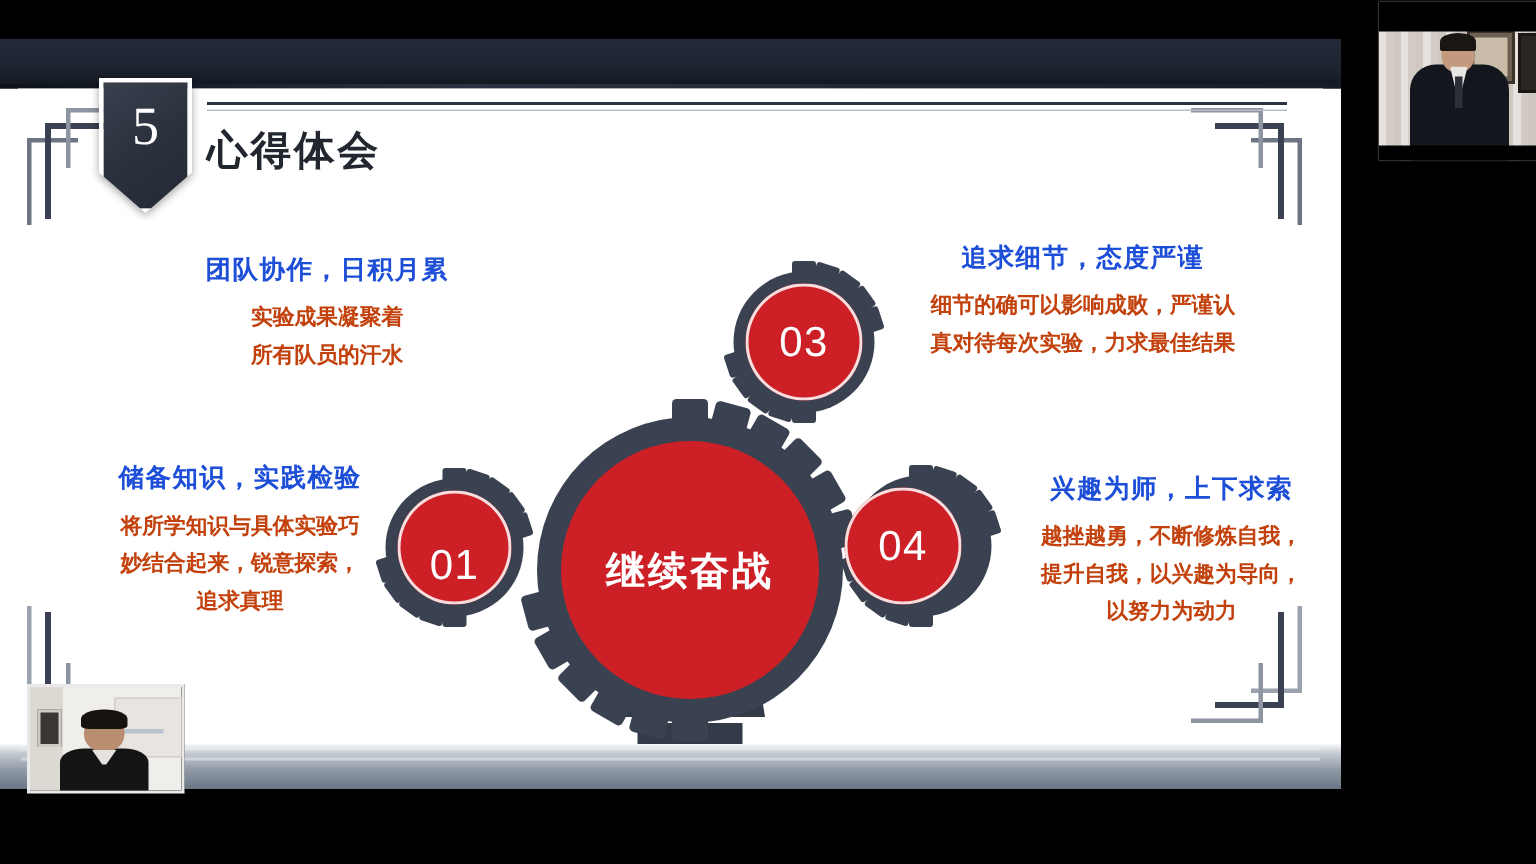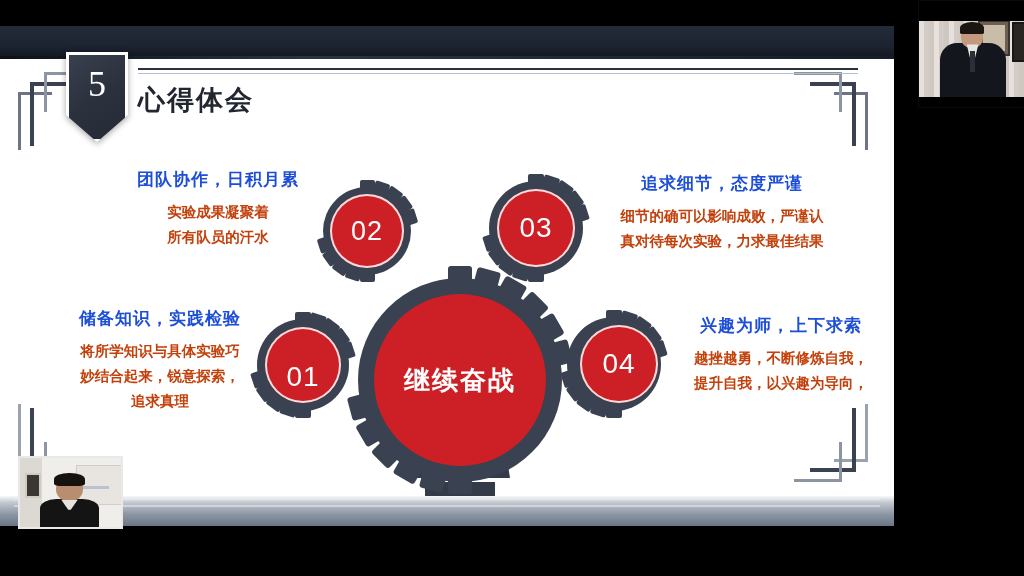--- a/index.html
+++ b/index.html
@@ -81,21 +81,21 @@
     white-space:nowrap;margin-bottom:9px;
   }
   .blk .b{
     color:#c2410c;font-weight:bold;font-size:14.5px;line-height:1.72;
     white-space:nowrap;
   }
   .blk.ta-c{text-align:center;}
 
   #blk-1{left:55px;top:281px;width:210px;}
   #blk-2{left:118px;top:142px;width:200px;}
-  #blk-3{left:602px;top:146px;width:240px;}
+  #blk-3{left:602px;top:134px;width:240px;}
   #blk-4{left:676px;top:288px;width:210px;}
 
   
   .art{position:absolute;left:240px;top:140px;width:440px;height:360px;}
 
   .gear{position:absolute;}
   .gear .teeth{position:absolute;inset:0;}
   .gear .teeth i{
     position:absolute;left:50%;top:50%;background:#3a4150;
     transform-origin:50% 50%;
@@ -229,20 +229,21 @@
       <div class="h">储备知识，实践检验</div>
       <div class="b">将所学知识与具体实验巧</div>
       <div class="b">妙结合起来，锐意探索，</div>
       <div class="b">追求真理</div>
     </div>
 
     <div class="blk ta-c" id="blk-4">
       <div class="h">兴趣为师，上下求索</div>
       <div class="b">越挫越勇，不断修炼自我，</div>
       <div class="b">提升自我，以兴趣为导向，</div>
+      <div class="b">以努力为动力</div>
     </div>
 
     <div class="art">
 
       <div class="bulb-neck" style="left:170px;top:262px;width:100px;height:50px;"></div>
       <div class="bulb-bar" style="left:185px;top:316px;width:70px;height:16px;"></div>
       <div class="bulb-bar" style="left:192px;top:336px;width:56px;height:14px;"></div>
       <div class="bulb-bar" style="left:203px;top:354px;width:34px;height:13px;"></div>
 
       <div class="gear" style="left:110px;top:104px;width:220px;height:220px;">
@@ -253,33 +254,20 @@
           <i style="width:24px;height:228px;margin-left:-12px;margin-top:-114px;transform:rotate(45deg);border-radius:3px;"></i>
           <i style="width:24px;height:228px;margin-left:-12px;margin-top:-114px;transform:rotate(60deg);border-radius:3px;"></i>
           <i style="width:24px;height:228px;margin-left:-12px;margin-top:-114px;transform:rotate(75deg);border-radius:3px;"></i>
         </div>
         <div class="disc" style="left:8px;top:8px;width:204px;height:204px;"></div>
         <div class="core" style="left:24px;top:24px;width:172px;height:172px;box-shadow:none;">
           <span class="lbl" style="font-size:26px;font-weight:bold;letter-spacing:2px;">继续奋战</span>
         </div>
       </div>
 
-      <div class="gear" style="left:78px;top:16px;width:98px;height:98px;">
-        <div class="teeth">
-          <i style="width:15px;height:102px;margin-left:-7.5px;margin-top:-51px;transform:rotate(0deg);border-radius:2px;"></i>
-          <i style="width:15px;height:102px;margin-left:-7.5px;margin-top:-51px;transform:rotate(18deg);border-radius:2px;"></i>
-          <i style="width:15px;height:102px;margin-left:-7.5px;margin-top:-51px;transform:rotate(36deg);border-radius:2px;"></i>
-          <i style="width:15px;height:102px;margin-left:-7.5px;margin-top:-51px;transform:rotate(54deg);border-radius:2px;"></i>
-          <i style="width:15px;height:102px;margin-left:-7.5px;margin-top:-51px;transform:rotate(72deg);border-radius:2px;"></i>
-        </div>
-        <div class="disc" style="left:5px;top:5px;width:88px;height:88px;"></div>
-        <div class="core" style="left:12px;top:12px;width:74px;height:74px;">
-          <span class="lbl" style="font-size:27px;">02</span>
-        </div>
-      </div>
 
       <div class="gear" style="left:244px;top:10px;width:104px;height:104px;">
         <div class="teeth">
           <i style="width:16px;height:108px;margin-left:-8px;margin-top:-54px;transform:rotate(0deg);border-radius:2px;"></i>
           <i style="width:16px;height:108px;margin-left:-8px;margin-top:-54px;transform:rotate(18deg);border-radius:2px;"></i>
           <i style="width:16px;height:108px;margin-left:-8px;margin-top:-54px;transform:rotate(36deg);border-radius:2px;"></i>
           <i style="width:16px;height:108px;margin-left:-8px;margin-top:-54px;transform:rotate(54deg);border-radius:2px;"></i>
           <i style="width:16px;height:108px;margin-left:-8px;margin-top:-54px;transform:rotate(72deg);border-radius:2px;"></i>
         </div>
         <div class="disc" style="left:5px;top:5px;width:94px;height:94px;"></div>
@@ -304,21 +292,21 @@
 
       <div class="gear" style="left:322px;top:146px;width:104px;height:104px;">
         <div class="teeth">
           <i style="width:16px;height:108px;margin-left:-8px;margin-top:-54px;transform:rotate(0deg);border-radius:2px;"></i>
           <i style="width:16px;height:108px;margin-left:-8px;margin-top:-54px;transform:rotate(18deg);border-radius:2px;"></i>
           <i style="width:16px;height:108px;margin-left:-8px;margin-top:-54px;transform:rotate(36deg);border-radius:2px;"></i>
           <i style="width:16px;height:108px;margin-left:-8px;margin-top:-54px;transform:rotate(54deg);border-radius:2px;"></i>
           <i style="width:16px;height:108px;margin-left:-8px;margin-top:-54px;transform:rotate(72deg);border-radius:2px;"></i>
         </div>
         <div class="disc" style="left:5px;top:5px;width:94px;height:94px;"></div>
-        <div class="core" style="left:18px;top:13px;width:78px;height:78px;justify-content:center;">
+        <div class="core" style="left:1px;top:13px;width:78px;height:78px;justify-content:center;">
           <span class="lbl" style="font-size:28px;">04</span>
         </div>
       </div>
 
     </div>
 
     <div class="foot">
       <div class="foot-line" style="top:2px;"></div>
       <div class="foot-line" style="top:9px;background:#cfd4da;"></div>
     </div>

